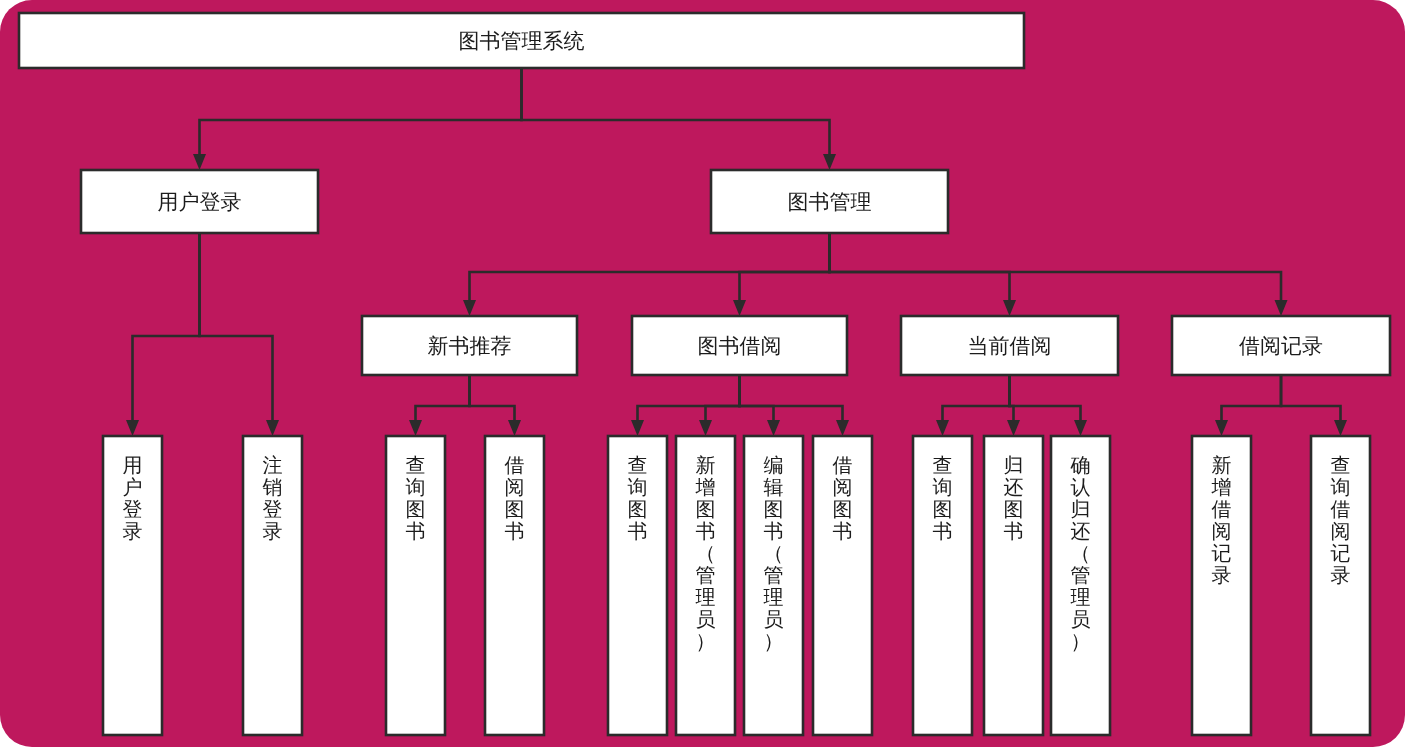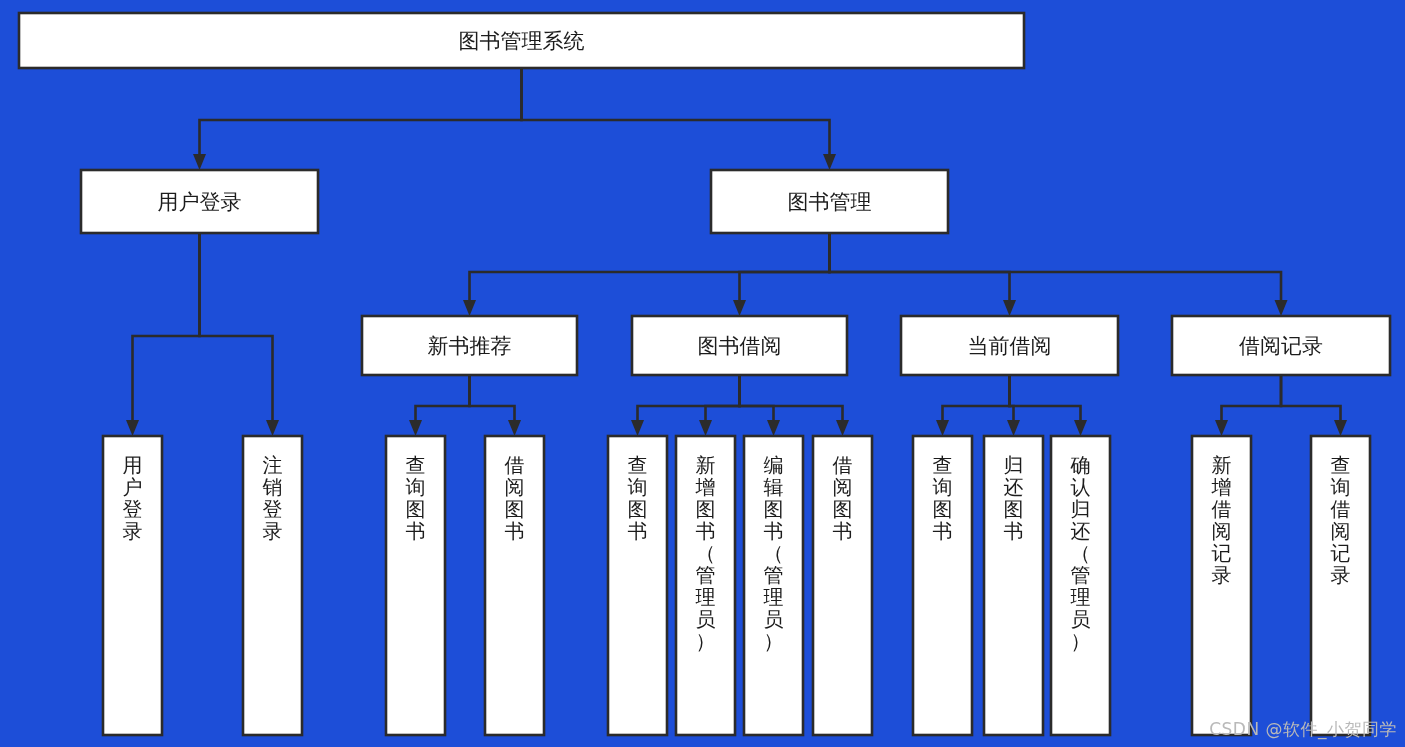--- a/index.html
+++ b/index.html
@@ -1,21 +1,21 @@
 <!DOCTYPE html>
 <html><head>
 <meta charset="utf-8">
 <style>
   html,body{margin:0;padding:0;background:#ffffff;}
   body{
     width:1405px;height:747px;
     font-family:"DejaVu Sans","Liberation Sans",sans-serif;
     overflow:hidden;
   }
-  #diagram-root{position:relative;width:1405px;height:747px;background:#1d4ed8;}
+  #diagram-root{position:relative;width:1405px;height:747px;background:#be185d;border-radius:32px;}
   svg#tree{position:absolute;left:0;top:0;width:1405px;height:747px;display:block;}
   .node-box{fill:#ffffff;stroke:#2b2b2b;stroke-width:2.6;}
   .edge{stroke:#2b2b2b;stroke-width:2.6;fill:none;}
   .arrow-head{fill:#2b2b2b;stroke:none;}
   .node-label{
     fill:#1c1c1c;
     font-family:"DejaVu Sans","Liberation Sans",sans-serif;
     font-size:21px;
     text-anchor:middle;
     dominant-baseline:middle;
@@ -192,14 +192,13 @@
         <g>
           <rect class="node-box" x="1192" y="436" width="59" height="299"></rect>
           <text class="node-label vertical" x="1221.5" y="466"><tspan x="1221.5" dy="0">新</tspan><tspan x="1221.5" dy="22">增</tspan><tspan x="1221.5" dy="22">借</tspan><tspan x="1221.5" dy="22">阅</tspan><tspan x="1221.5" dy="22">记</tspan><tspan x="1221.5" dy="22">录</tspan></text>
         </g>
         <g>
           <rect class="node-box" x="1311" y="436" width="59" height="299"></rect>
           <text class="node-label vertical" x="1340.5" y="466"><tspan x="1340.5" dy="0">查</tspan><tspan x="1340.5" dy="22">询</tspan><tspan x="1340.5" dy="22">借</tspan><tspan x="1340.5" dy="22">阅</tspan><tspan x="1340.5" dy="22">记</tspan><tspan x="1340.5" dy="22">录</tspan></text>
         </g>
       </g>
   </svg>
-  <div class="watermark">CSDN @软件_小贺同学</div>
 </div>
 
 </body></html>

